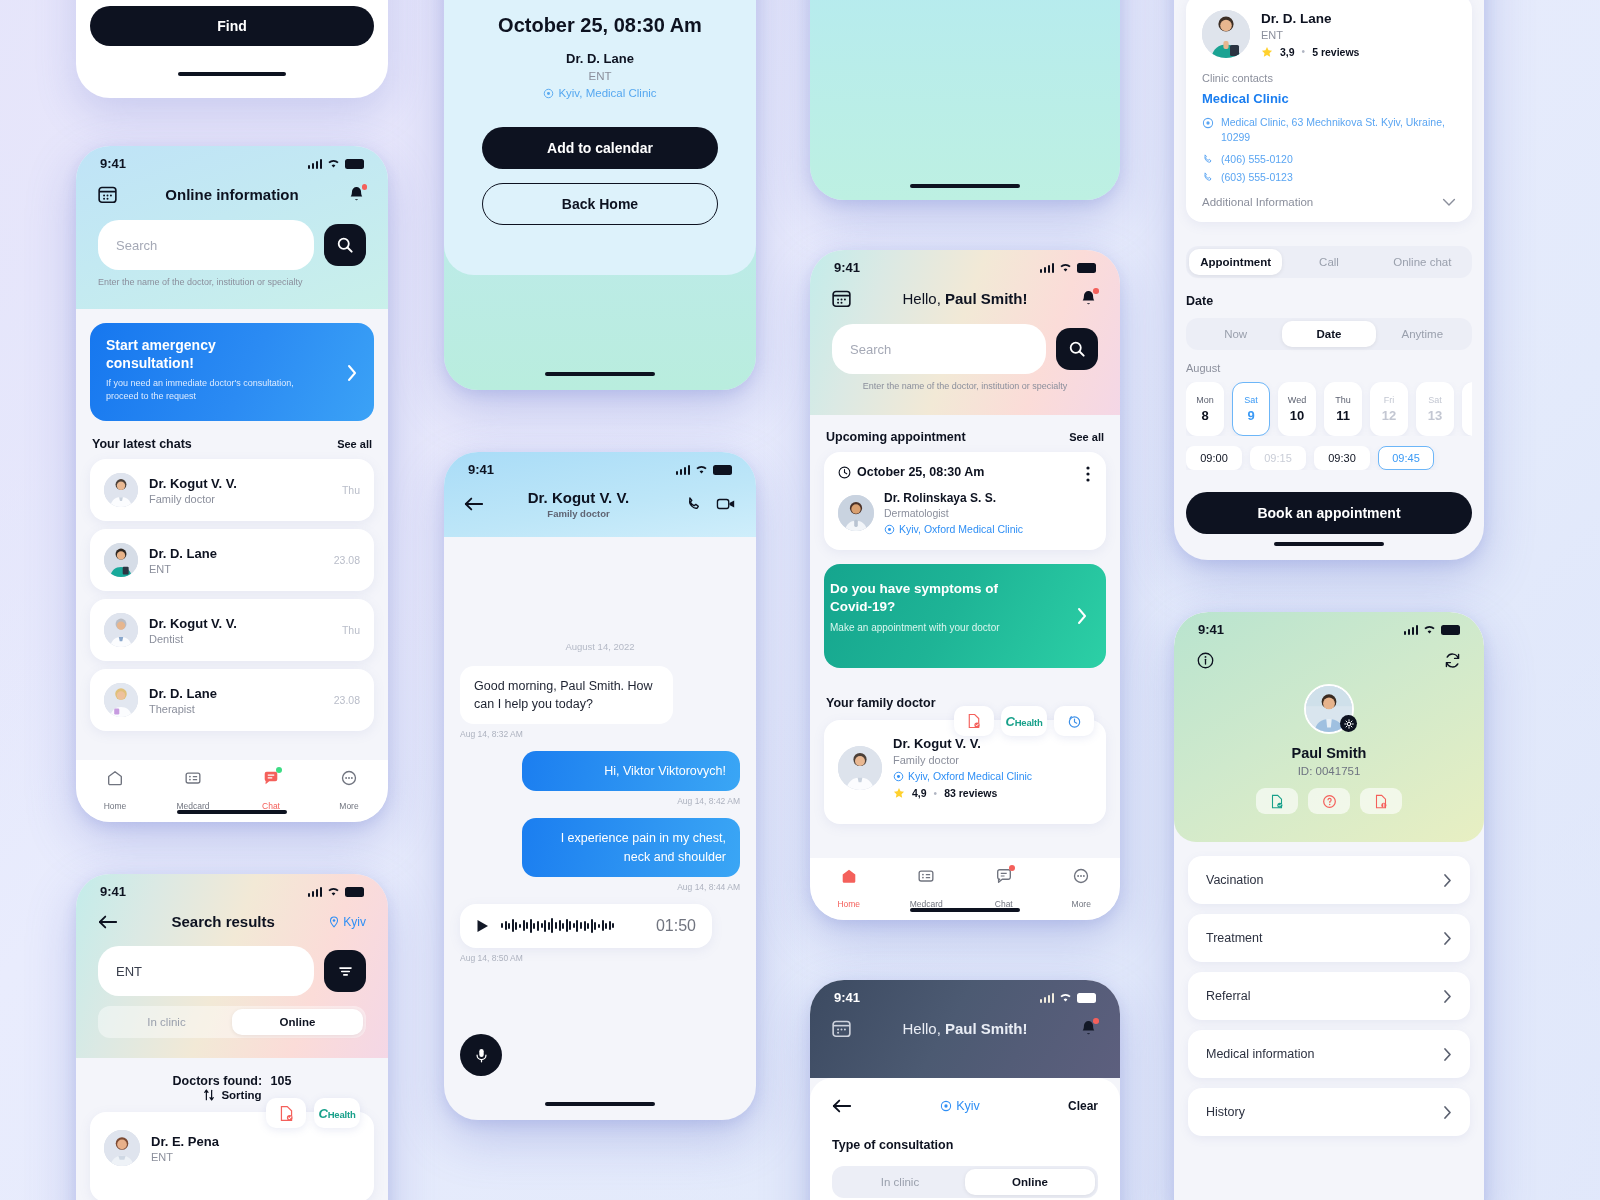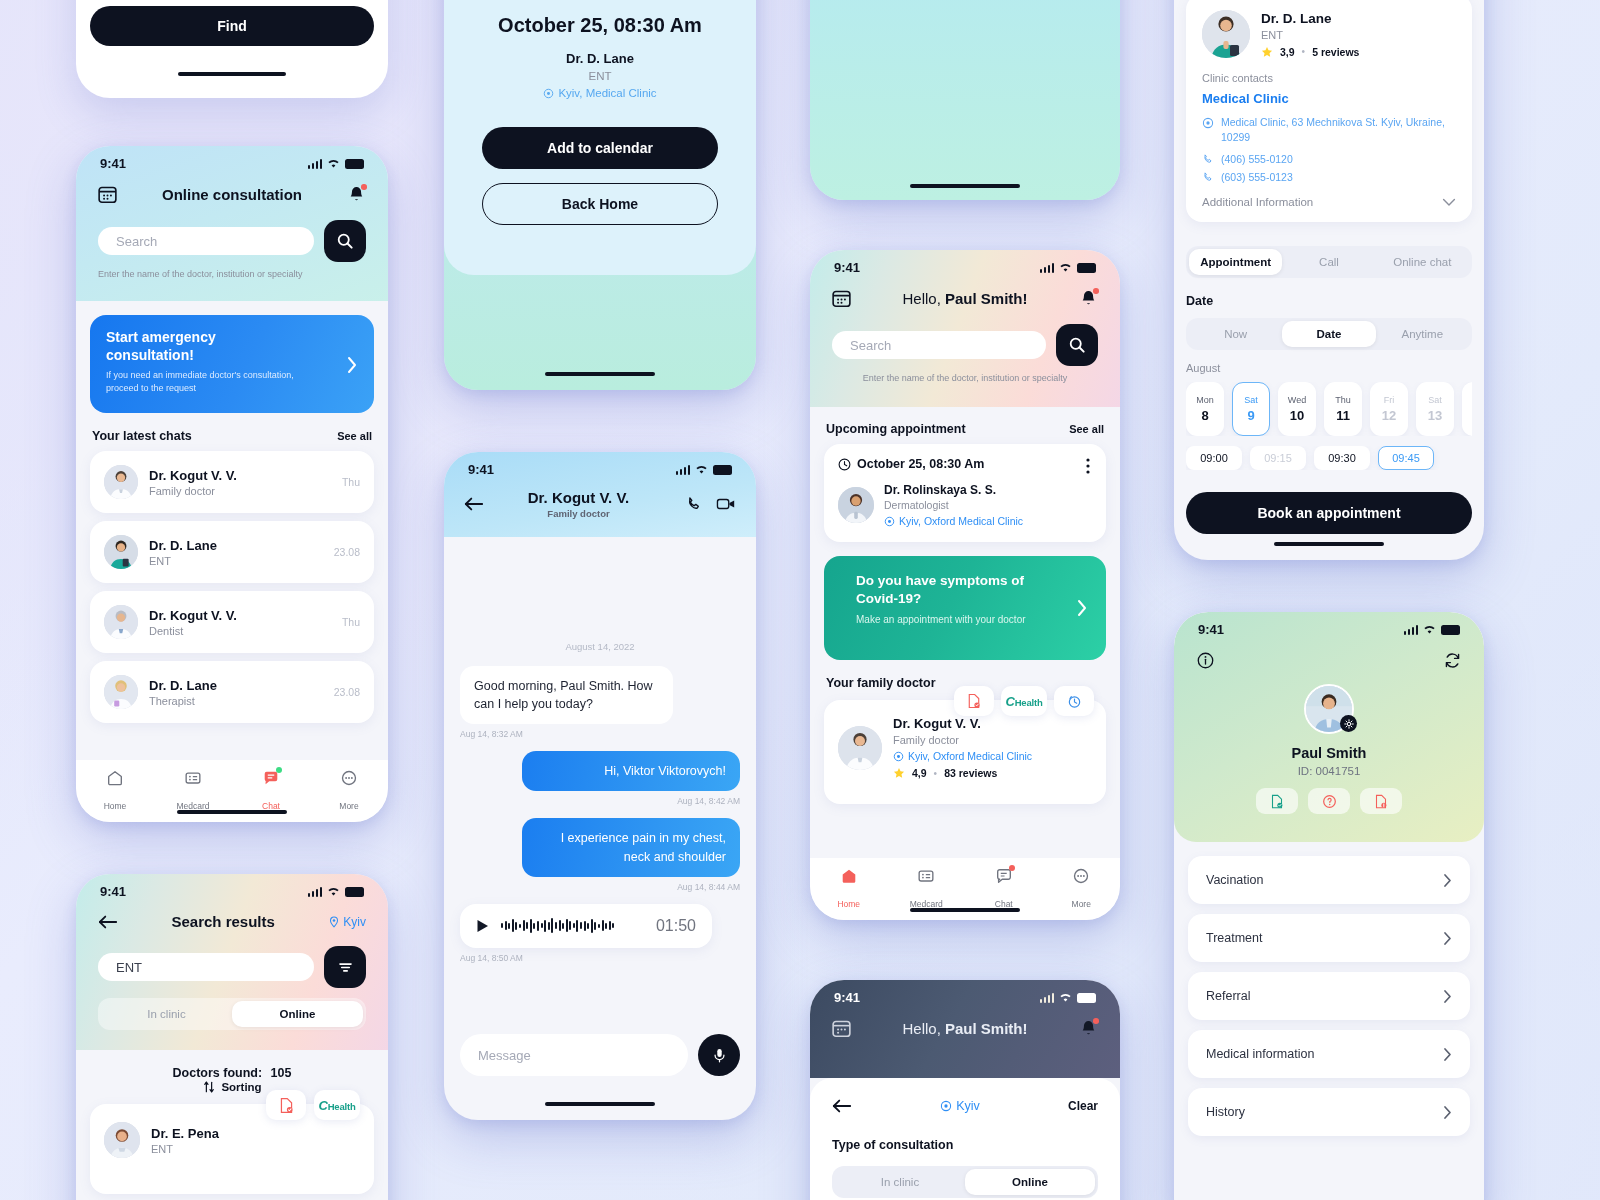--- a/index.html
+++ b/index.html
@@ -49,21 +49,21 @@
   
   .hdr { position:relative; }
   .hdr-blue { background: linear-gradient(160deg,#bfe3f7 0%, #c3e9f2 45%, #c9f0ea 100%); }
   .hdr-pastel { background: linear-gradient(110deg,#c3ecea 0%, #dbe9e4 22%, #f2e9d6 48%, #fbdcd8 74%, #f4d7e6 100%); }
   .hdr-green { background: linear-gradient(150deg,#b9e4cf 0%, #cfe9cc 45%, #e8efc2 100%); }
   .hdr-dark { background: linear-gradient(120deg,#3c4a61 0%, #4c5a72 45%, #5d5f7e 100%); }
   .hdr-chat { background: linear-gradient(170deg,#a9dcf7 0%, #bde6f8 60%, #cfeefb 100%); }
 
   .searchrow { display:flex; align-items:center; gap:10px; padding: 0 22px; }
   .searchbox {
-    flex:1; height:28px; background:#fff; border-radius:21px;
+    flex:1; height:50px; background:#fff; border-radius:21px;
     display:flex; align-items:center; padding:0 18px;
     font-size:13px; color:#a5a9b6;
   }
   .searchbtn {
     width:42px; height:42px; border-radius:14px; background:#0d1220;
     display:flex; align-items:center; justify-content:center; flex:0 0 auto;
   }
   .hint { font-size:9px; color:#8b8f9c; padding: 7px 22px 0 22px; }
 
   .card { background:#fff; border-radius:16px; box-shadow:0 3px 12px rgba(120,130,190,0.10); }
@@ -181,21 +181,21 @@
       <div class="row" style="justify-content:space-between; padding:12px 22px 16px 22px;">
         <svg width="19" height="19" viewBox="0 0 20 20">
             <rect x="1.2" y="2.6" width="17.6" height="15.6" rx="3" fill="none" stroke="#0d1220" stroke-width="1.7"></rect>
             <line x1="1.2" y1="7" x2="18.8" y2="7" stroke="#0d1220" stroke-width="1.7"></line>
             <circle cx="6.4" cy="11" r="1.05" fill="#0d1220"></circle>
             <circle cx="10" cy="11" r="1.05" fill="#0d1220"></circle>
             <circle cx="13.6" cy="11" r="1.05" fill="#0d1220"></circle>
             <circle cx="6.4" cy="14.6" r="1.05" fill="#0d1220"></circle>
             <circle cx="10" cy="14.6" r="1.05" fill="#0d1220"></circle>
           </svg>
-        <div class="navtitle">Online consultation</div>
+        <div class="navtitle">Online information</div>
         <div style="position:relative; width:19px; height:19px;">
           <svg width="19" height="19" viewBox="0 0 20 20">
               <path d="M10 2.2a4.8 4.8 0 0 0-4.8 4.8c0 4.2-1.6 5.2-1.6 5.2h12.8s-1.6-1-1.6-5.2A4.8 4.8 0 0 0 10 2.2z" fill="#0d1220"></path>
               <path d="M8.4 15a1.8 1.8 0 0 0 3.2 0z" fill="#0d1220"></path>
             </svg>
           <span style="position:absolute; right:-1px; top:-1px; width:5.5px; height:5.5px; border-radius:50%; background:#f4605b;"></span>
         </div>
       </div>
       <div class="searchrow">
         <div class="searchbox">Search</div>
@@ -551,21 +551,20 @@
                 <i style="height:5px"></i>
               </div>
               <div style="font-size:16px;color:#70747f;margin-left:auto;">01:50</div>
             </div>
             <div class="stamp" style="margin-top:5px;">Aug 14, 8:50 AM</div>
           </div>
         </div>
     </div>
 
     <div class="row" style="position:absolute; left:16px; right:16px; bottom:44px; gap:10px;">
-      <div class="searchbox" style="border-radius:22px; height:42px;">Message</div>
       <div class="searchbtn" style="border-radius:50%;">
         <svg width="17" height="17" viewBox="0 0 20 20">
             <rect x="7.4" y="2.4" width="5.2" height="9.4" rx="2.6" fill="#fff"></rect>
             <path d="M4.8 9.6a5.2 5.2 0 0 0 10.4 0" fill="none" stroke="#fff" stroke-width="1.5" stroke-linecap="round"></path>
             <line x1="10" y1="14.8" x2="10" y2="17.4" stroke="#fff" stroke-width="1.5" stroke-linecap="round"></line>
           </svg>
       </div>
     </div>
     <div class="homebar" style="bottom:14px;"></div>
   </div>
@@ -660,21 +659,21 @@
             <svg width="11" height="11" viewBox="0 0 14 14">
                 <circle cx="7" cy="7" r="5.4" fill="none" stroke="#2f8ff5" stroke-width="1.2"></circle>
                 <circle cx="7" cy="7" r="1.9" fill="#2f8ff5"></circle>
               </svg>
             <span class="blue" style="font-size:10.5px;">Kyiv, Oxford Medical Clinic</span>
           </div>
         </div>
       </div>
     </div>
 
-    <div style="margin:14px 14px 0 14px; height:104px; border-radius:16px; padding:16px 32px; position:relative;
+    <div style="margin:14px 14px 12px 14px; height:104px; border-radius:16px; padding:16px 6px; position:relative;
                 background:linear-gradient(120deg,#15a58e 0%,#1eb496 45%,#2cd0a6 100%);">
       <div style="font-size:13.5px; font-weight:bold; color:#fff; line-height:1.3; max-width:210px;">
         <span>Do you have symptoms of</span><br>
         <span>Covid-19?</span>
       </div>
       <div style="font-size:10px; color:#d9f6ee; line-height:1.4; margin-top:6px; max-width:185px;">Make an appointment with your doctor</div>
       <svg width="12" height="20" viewBox="0 0 12 20" style="position:absolute; right:18px; top:42px;">
           <polyline points="3,3 9,10 3,17" fill="none" stroke="#fff" stroke-width="2" stroke-linecap="round" stroke-linejoin="round"></polyline>
         </svg>
     </div>

